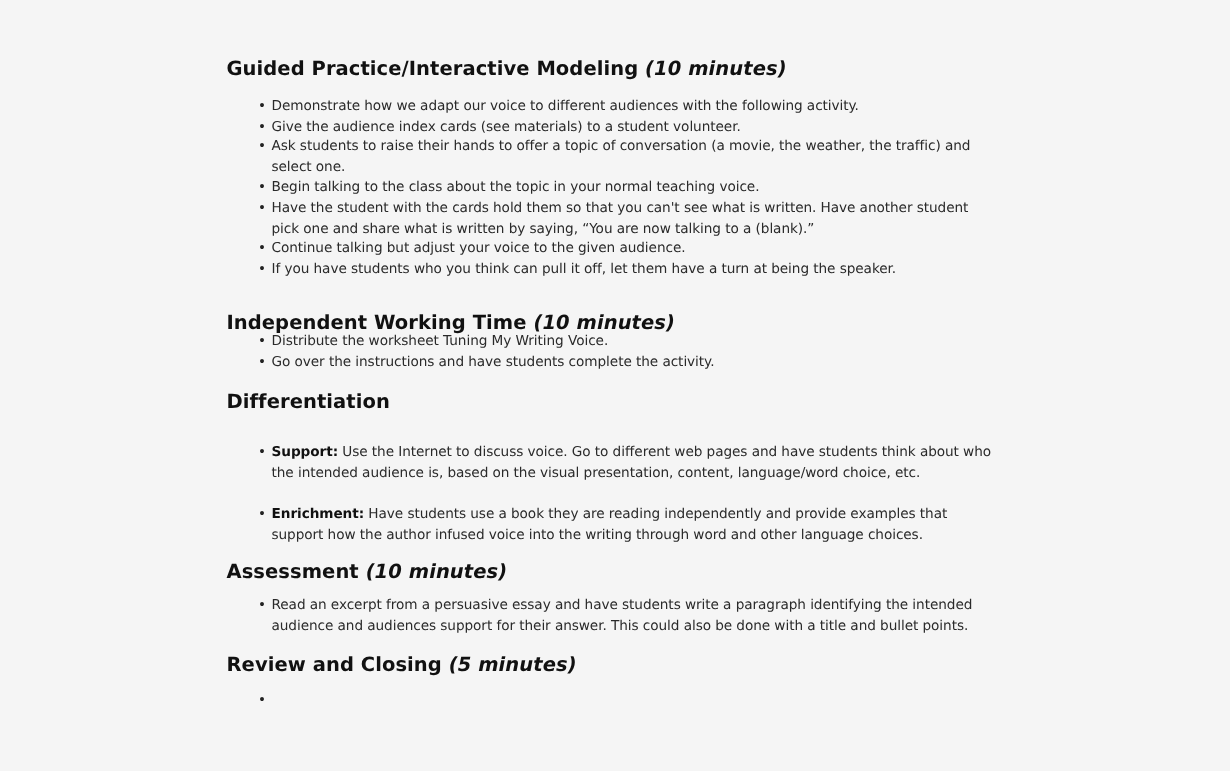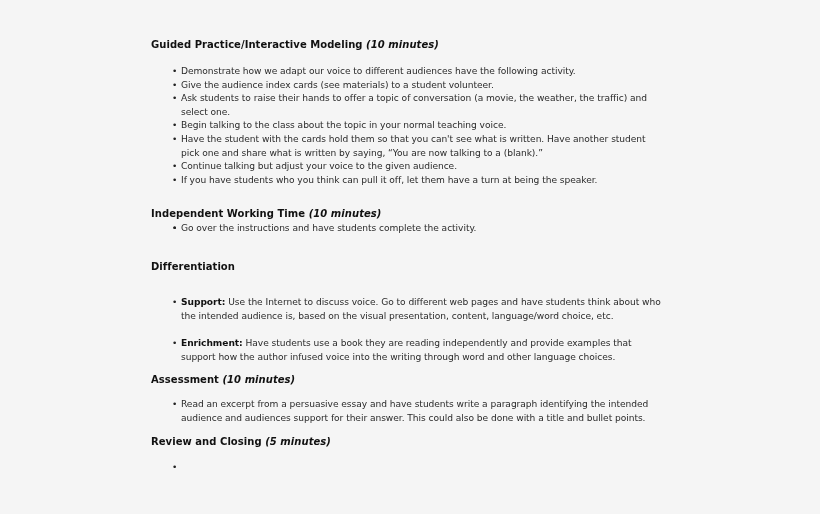--- a/index.html
+++ b/index.html
@@ -17,21 +17,21 @@
     }
     .doc {
       position: absolute;
       left: 151px;
       top: 0;
       width: 560px;
     }
     .heading {
       position: absolute;
       left: 0;
-      font-size: 10px;
+      font-size: 13px;
       font-weight: bold;
       color: #111;
       white-space: nowrap;
       letter-spacing: 0.05px;
     }
     .heading .dur {
       font-style: italic;
     }
     .list {
       position: absolute;
@@ -67,37 +67,37 @@
 </head>
 <body>
 
 <div class="doc">
 
   <div class="heading" style="top:39px;">
     <span>Guided Practice/Interactive Modeling</span>
     <span class="dur">(10 minutes)</span>
   </div>
   <ul class="list" style="top:65px;">
-    <li class="item"><span class="bullet">•</span><span>Demonstrate how we adapt our voice to different audiences have the following activity.</span></li>
+    <li class="item"><span class="bullet">•</span><span>Demonstrate how we adapt our voice to different audiences with the following activity.</span></li>
     <li class="item"><span class="bullet">•</span><span>Give the audience index cards (see materials) to a student volunteer.</span></li>
     <li class="item"><span class="bullet">•</span><span>Ask students to raise their hands to offer a topic of conversation (a movie, the weather, the traffic) and
 select one.</span></li>
     <li class="item"><span class="bullet">•</span><span>Begin talking to the class about the topic in your normal teaching voice.</span></li>
     <li class="item"><span class="bullet">•</span><span>Have the student with the cards hold them so that you can't see what is written. Have another student
 pick one and share what is written by saying, “You are now talking to a (blank).”</span></li>
     <li class="item"><span class="bullet">•</span><span>Continue talking but adjust your voice to the given audience.</span></li>
     <li class="item"><span class="bullet">•</span><span>If you have students who you think can pull it off, let them have a turn at being the speaker.</span></li>
   </ul>
 
   <div class="heading" style="top:208px;">
     <span>Independent Working Time</span>
     <span class="dur">(10 minutes)</span>
   </div>
   <ul class="list" style="top:222px;">
-    <li class="item"><span class="bullet">•</span></li>
+    <li class="item"><span class="bullet">•</span><span>Distribute the worksheet Tuning My Writing Voice.</span></li>
     <li class="item"><span class="bullet">•</span><span>Go over the instructions and have students complete the activity.</span></li>
   </ul>
 
   <div class="heading" style="top:261px;text-align:right;">
     <span>Differentiation</span>
   </div>
   <ul class="list" style="top:296px;">
     <li class="item"><span class="bullet">•</span><span class="lead">Support:</span><span> Use the Internet to discuss voice. Go to different web pages and have students think about who
 the intended audience is, based on the visual presentation, content, language/word choice, etc.</span></li>
     <li class="item gap-item"><span class="bullet">•</span><span class="lead">Enrichment:</span><span> Have students use a book they are reading independently and provide examples that

